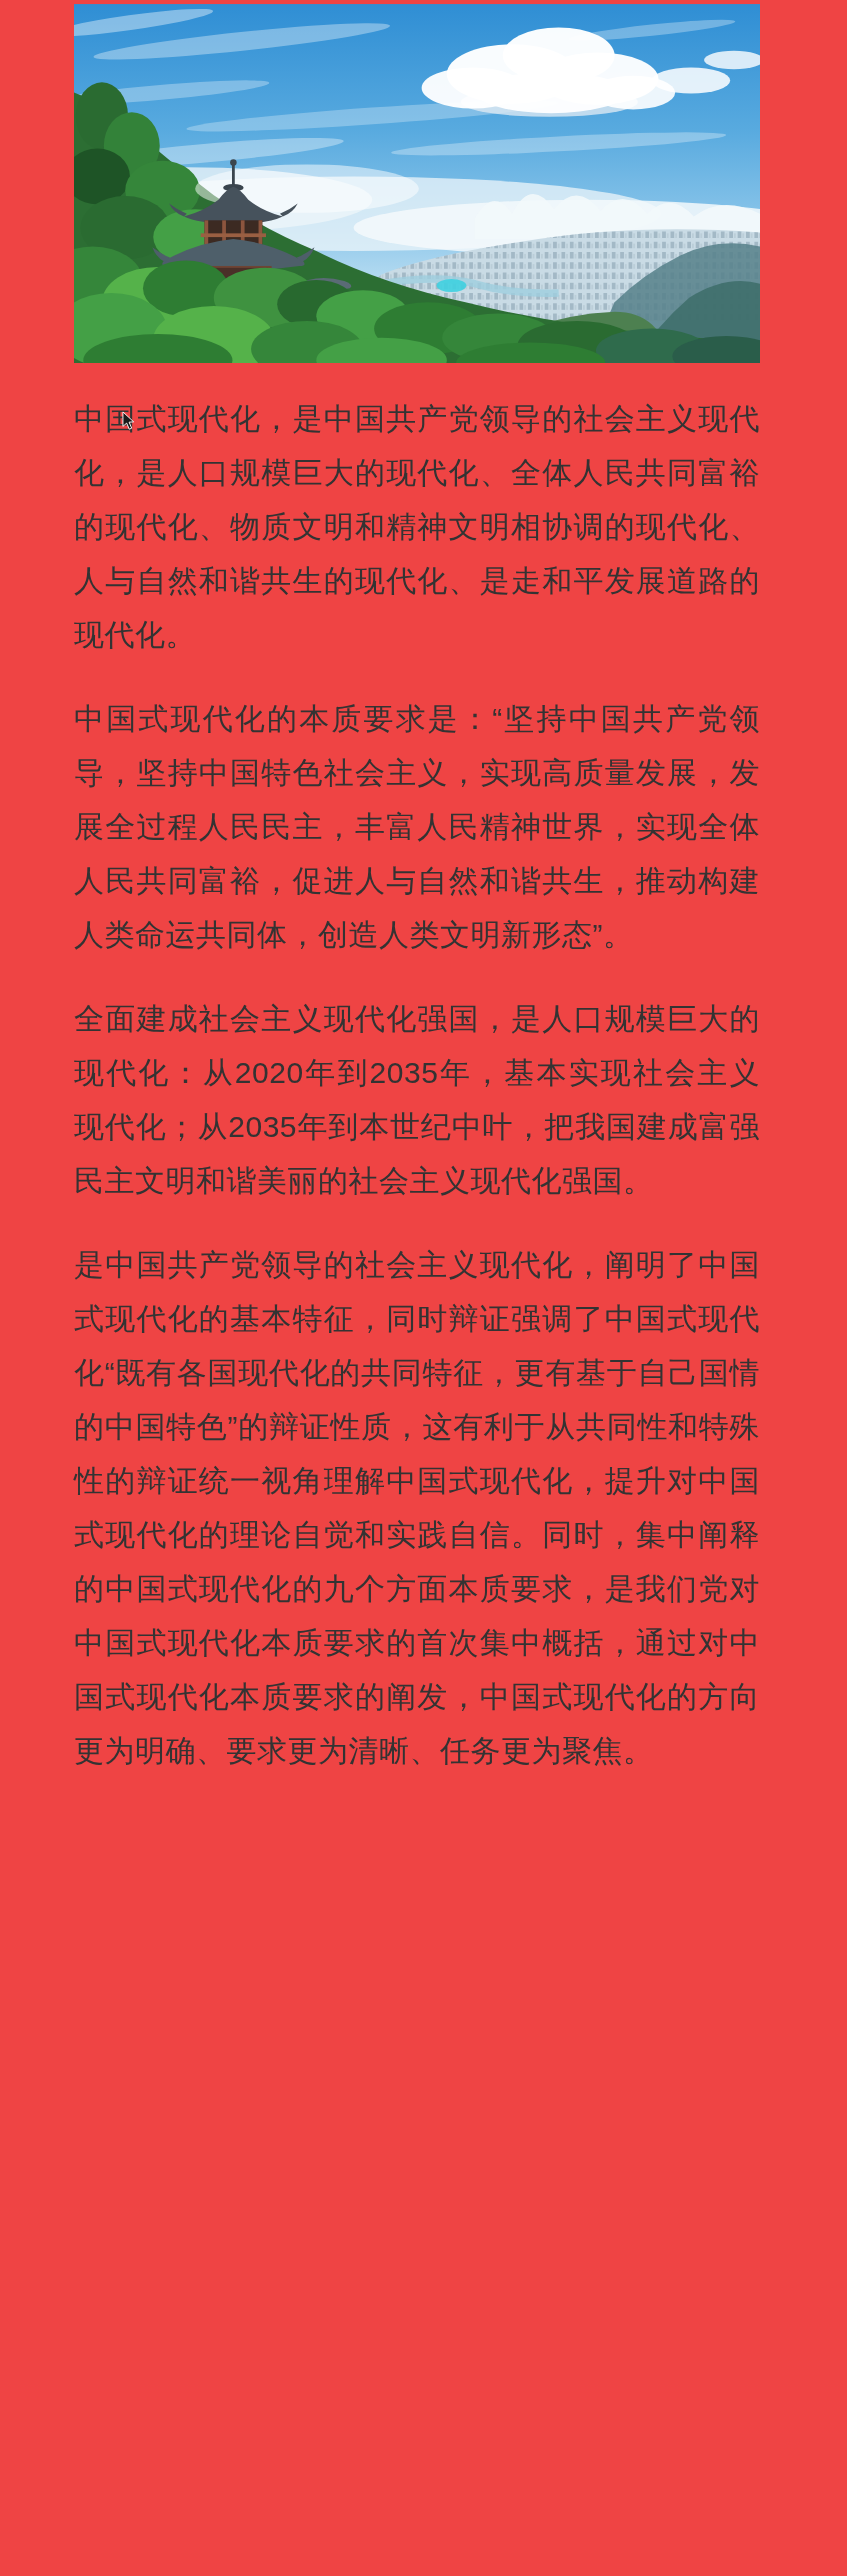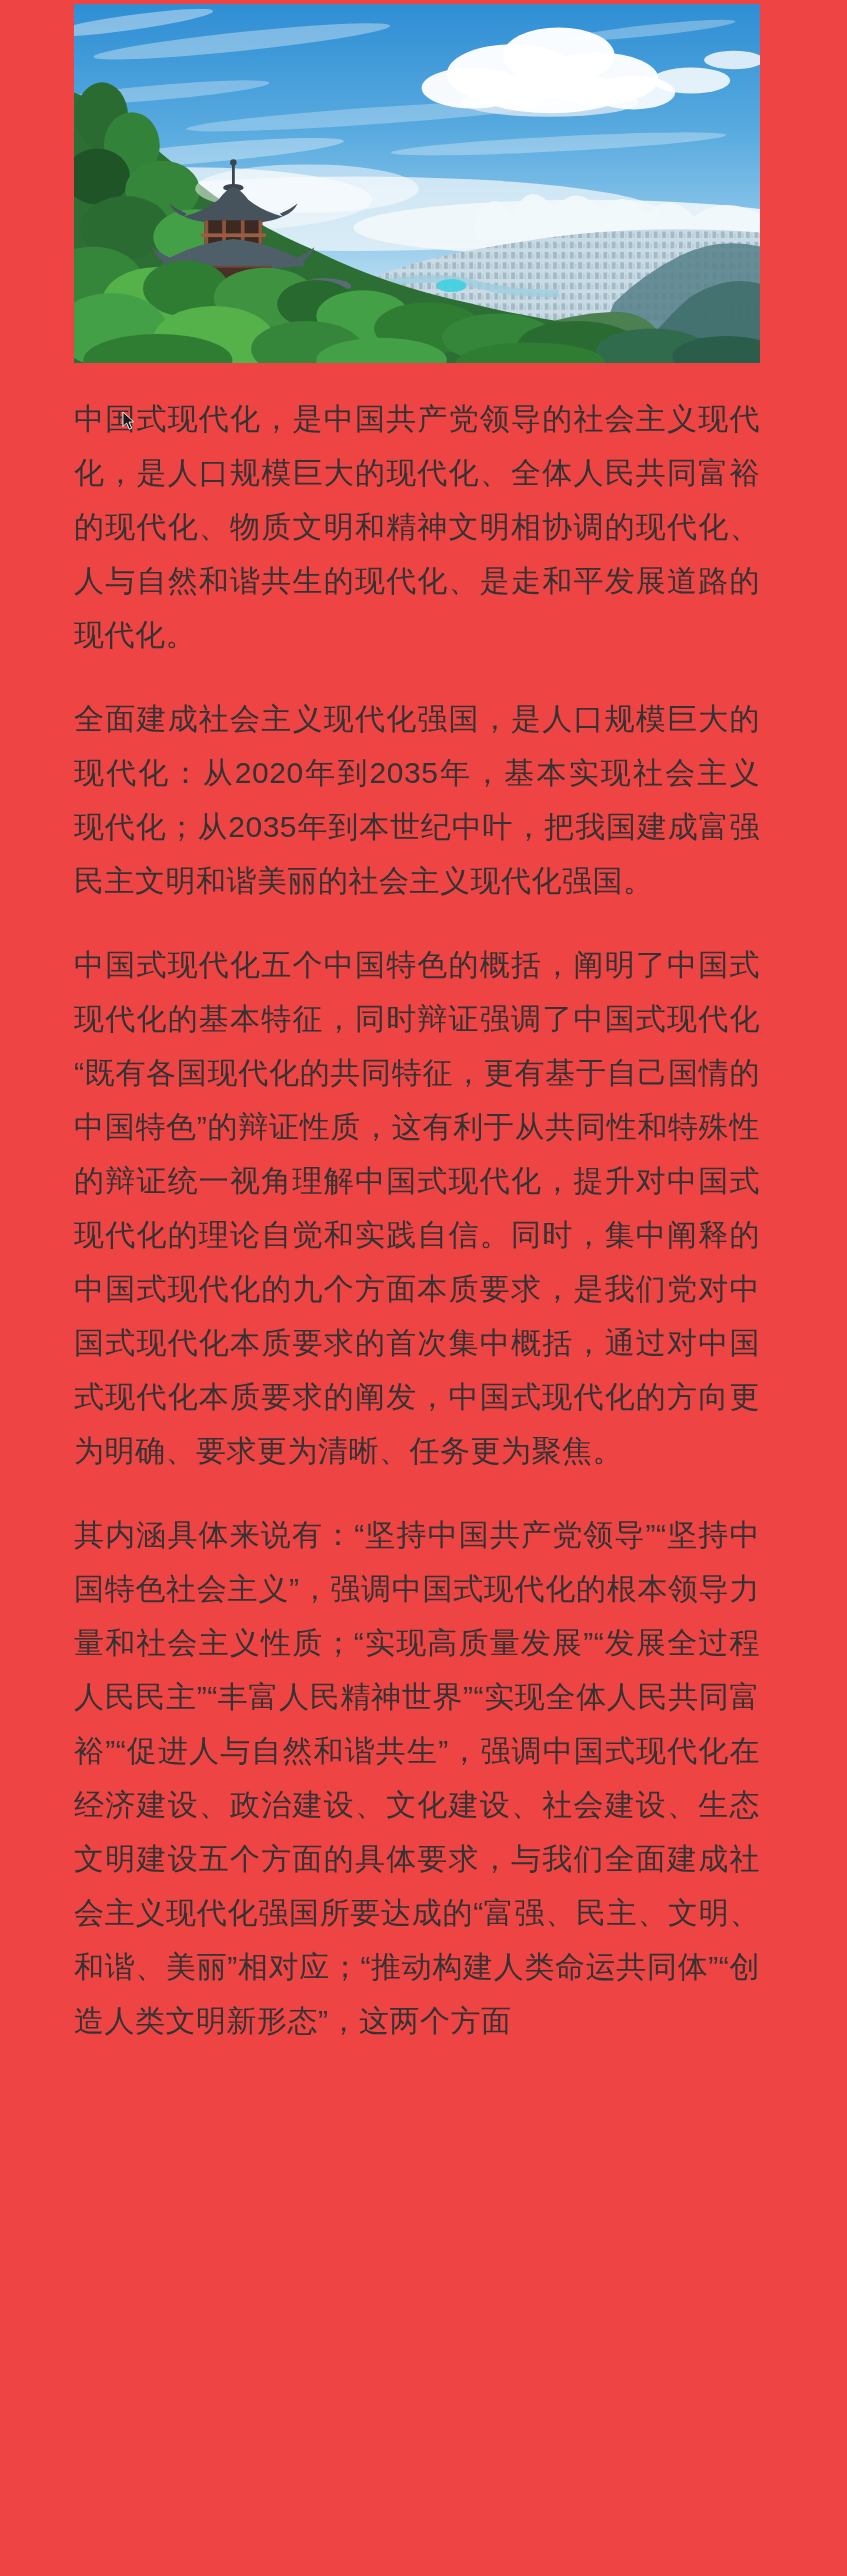--- a/index.html
+++ b/index.html
@@ -160,23 +160,23 @@
           <ellipse cx="250" cy="370" rx="60" ry="30" fill="#35863a"></ellipse>
           <ellipse cx="90" cy="382" rx="80" ry="28" fill="#2e7d33"></ellipse>
           <ellipse cx="330" cy="382" rx="70" ry="24" fill="#44a046"></ellipse>
           <ellipse cx="490" cy="385" rx="80" ry="22" fill="#2e7d33"></ellipse>
         </g>
       </svg>
     </figure>
 
     <div class="article">
       <p>中国式现代化，是中国共产党领导的社会主义现代化，是人口规模巨大的现代化、全体人民共同富裕的现代化、物质文明和精神文明相协调的现代化、人与自然和谐共生的现代化、是走和平发展道路的现代化。</p>
+      <p>中国式现代化的本质要求是：“坚持中国共产党领导，坚持中国特色社会主义，实现高质量发展，发展全过程人民民主，丰富人民精神世界，实现全体人民共同富裕，促进人与自然和谐共生，推动构建人类命运共同体，创造人类文明新形态”。</p>
       <p>全面建成社会主义现代化强国，是人口规模巨大的现代化：从2020年到2035年，基本实现社会主义现代化；从2035年到本世纪中叶，把我国建成富强民主文明和谐美丽的社会主义现代化强国。</p>
-      <p>中国式现代化五个中国特色的概括，阐明了中国式现代化的基本特征，同时辩证强调了中国式现代化“既有各国现代化的共同特征，更有基于自己国情的中国特色”的辩证性质，这有利于从共同性和特殊性的辩证统一视角理解中国式现代化，提升对中国式现代化的理论自觉和实践自信。同时，集中阐释的中国式现代化的九个方面本质要求，是我们党对中国式现代化本质要求的首次集中概括，通过对中国式现代化本质要求的阐发，中国式现代化的方向更为明确、要求更为清晰、任务更为聚焦。</p>
-      <p>其内涵具体来说有：“坚持中国共产党领导”“坚持中国特色社会主义”，强调中国式现代化的根本领导力量和社会主义性质；“实现高质量发展”“发展全过程人民民主”“丰富人民精神世界”“实现全体人民共同富裕”“促进人与自然和谐共生”，强调中国式现代化在经济建设、政治建设、文化建设、社会建设、生态文明建设五个方面的具体要求，与我们全面建成社会主义现代化强国所要达成的“富强、民主、文明、和谐、美丽”相对应；“推动构建人类命运共同体”“创造人类文明新形态”，这两个方面</p>
+      <p>是中国共产党领导的社会主义现代化，阐明了中国式现代化的基本特征，同时辩证强调了中国式现代化“既有各国现代化的共同特征，更有基于自己国情的中国特色”的辩证性质，这有利于从共同性和特殊性的辩证统一视角理解中国式现代化，提升对中国式现代化的理论自觉和实践自信。同时，集中阐释的中国式现代化的九个方面本质要求，是我们党对中国式现代化本质要求的首次集中概括，通过对中国式现代化本质要求的阐发，中国式现代化的方向更为明确、要求更为清晰、任务更为聚焦。</p>
     </div>
   </div>
 
   <svg class="cursor" viewBox="0 0 15 21">
     <path d="M1,1 L1,16.5 L5,13 L7.8,19.5 L10.4,18.4 L7.6,12 L12.5,11.6 Z" fill="#1a1a1a" stroke="#ffffff" stroke-width="1"></path>
   </svg>
 </div>
 
 
 </body></html>

